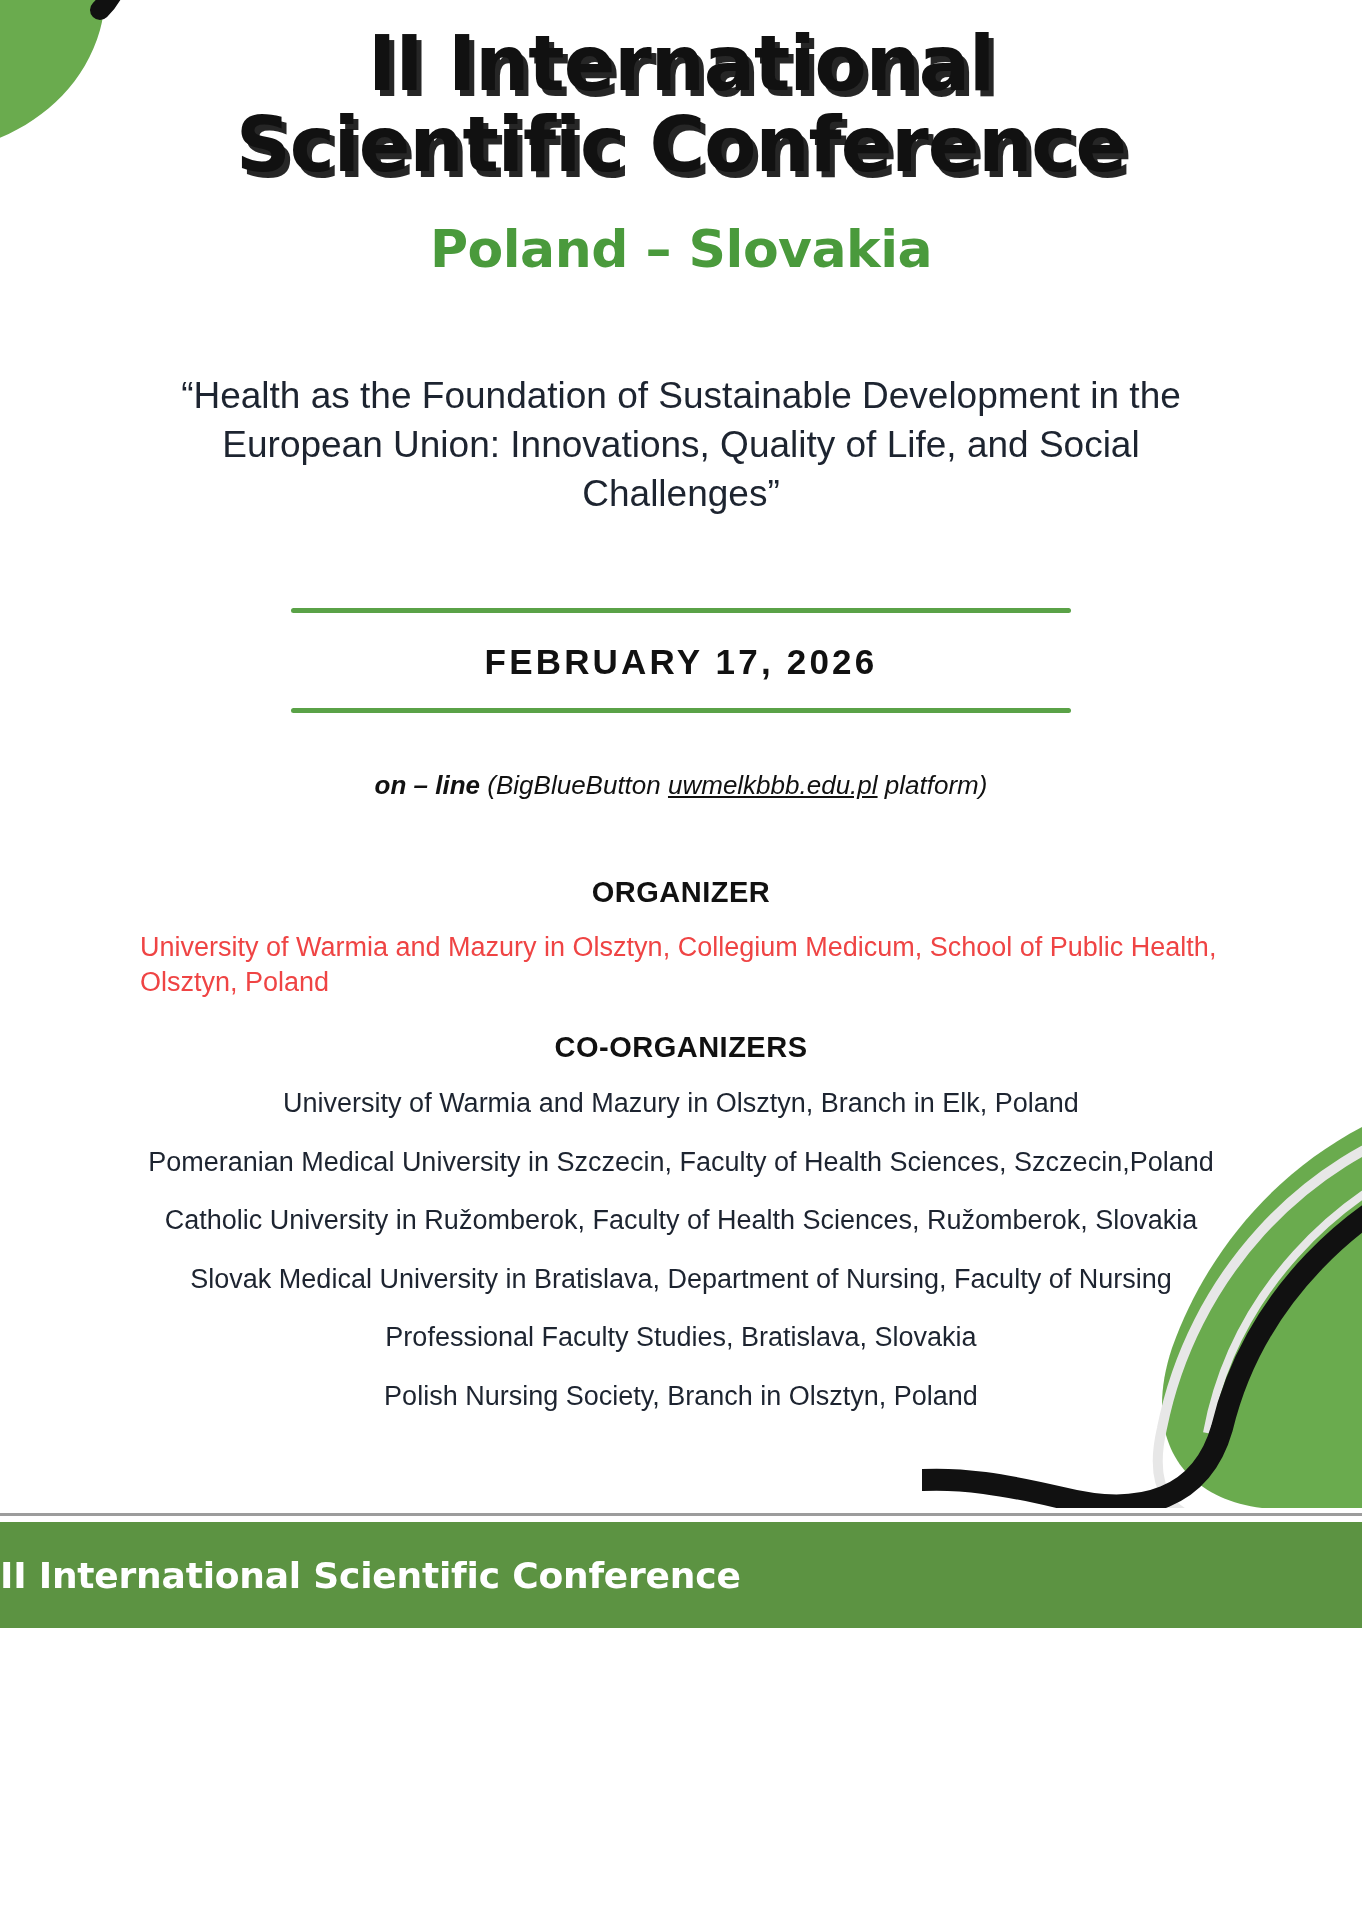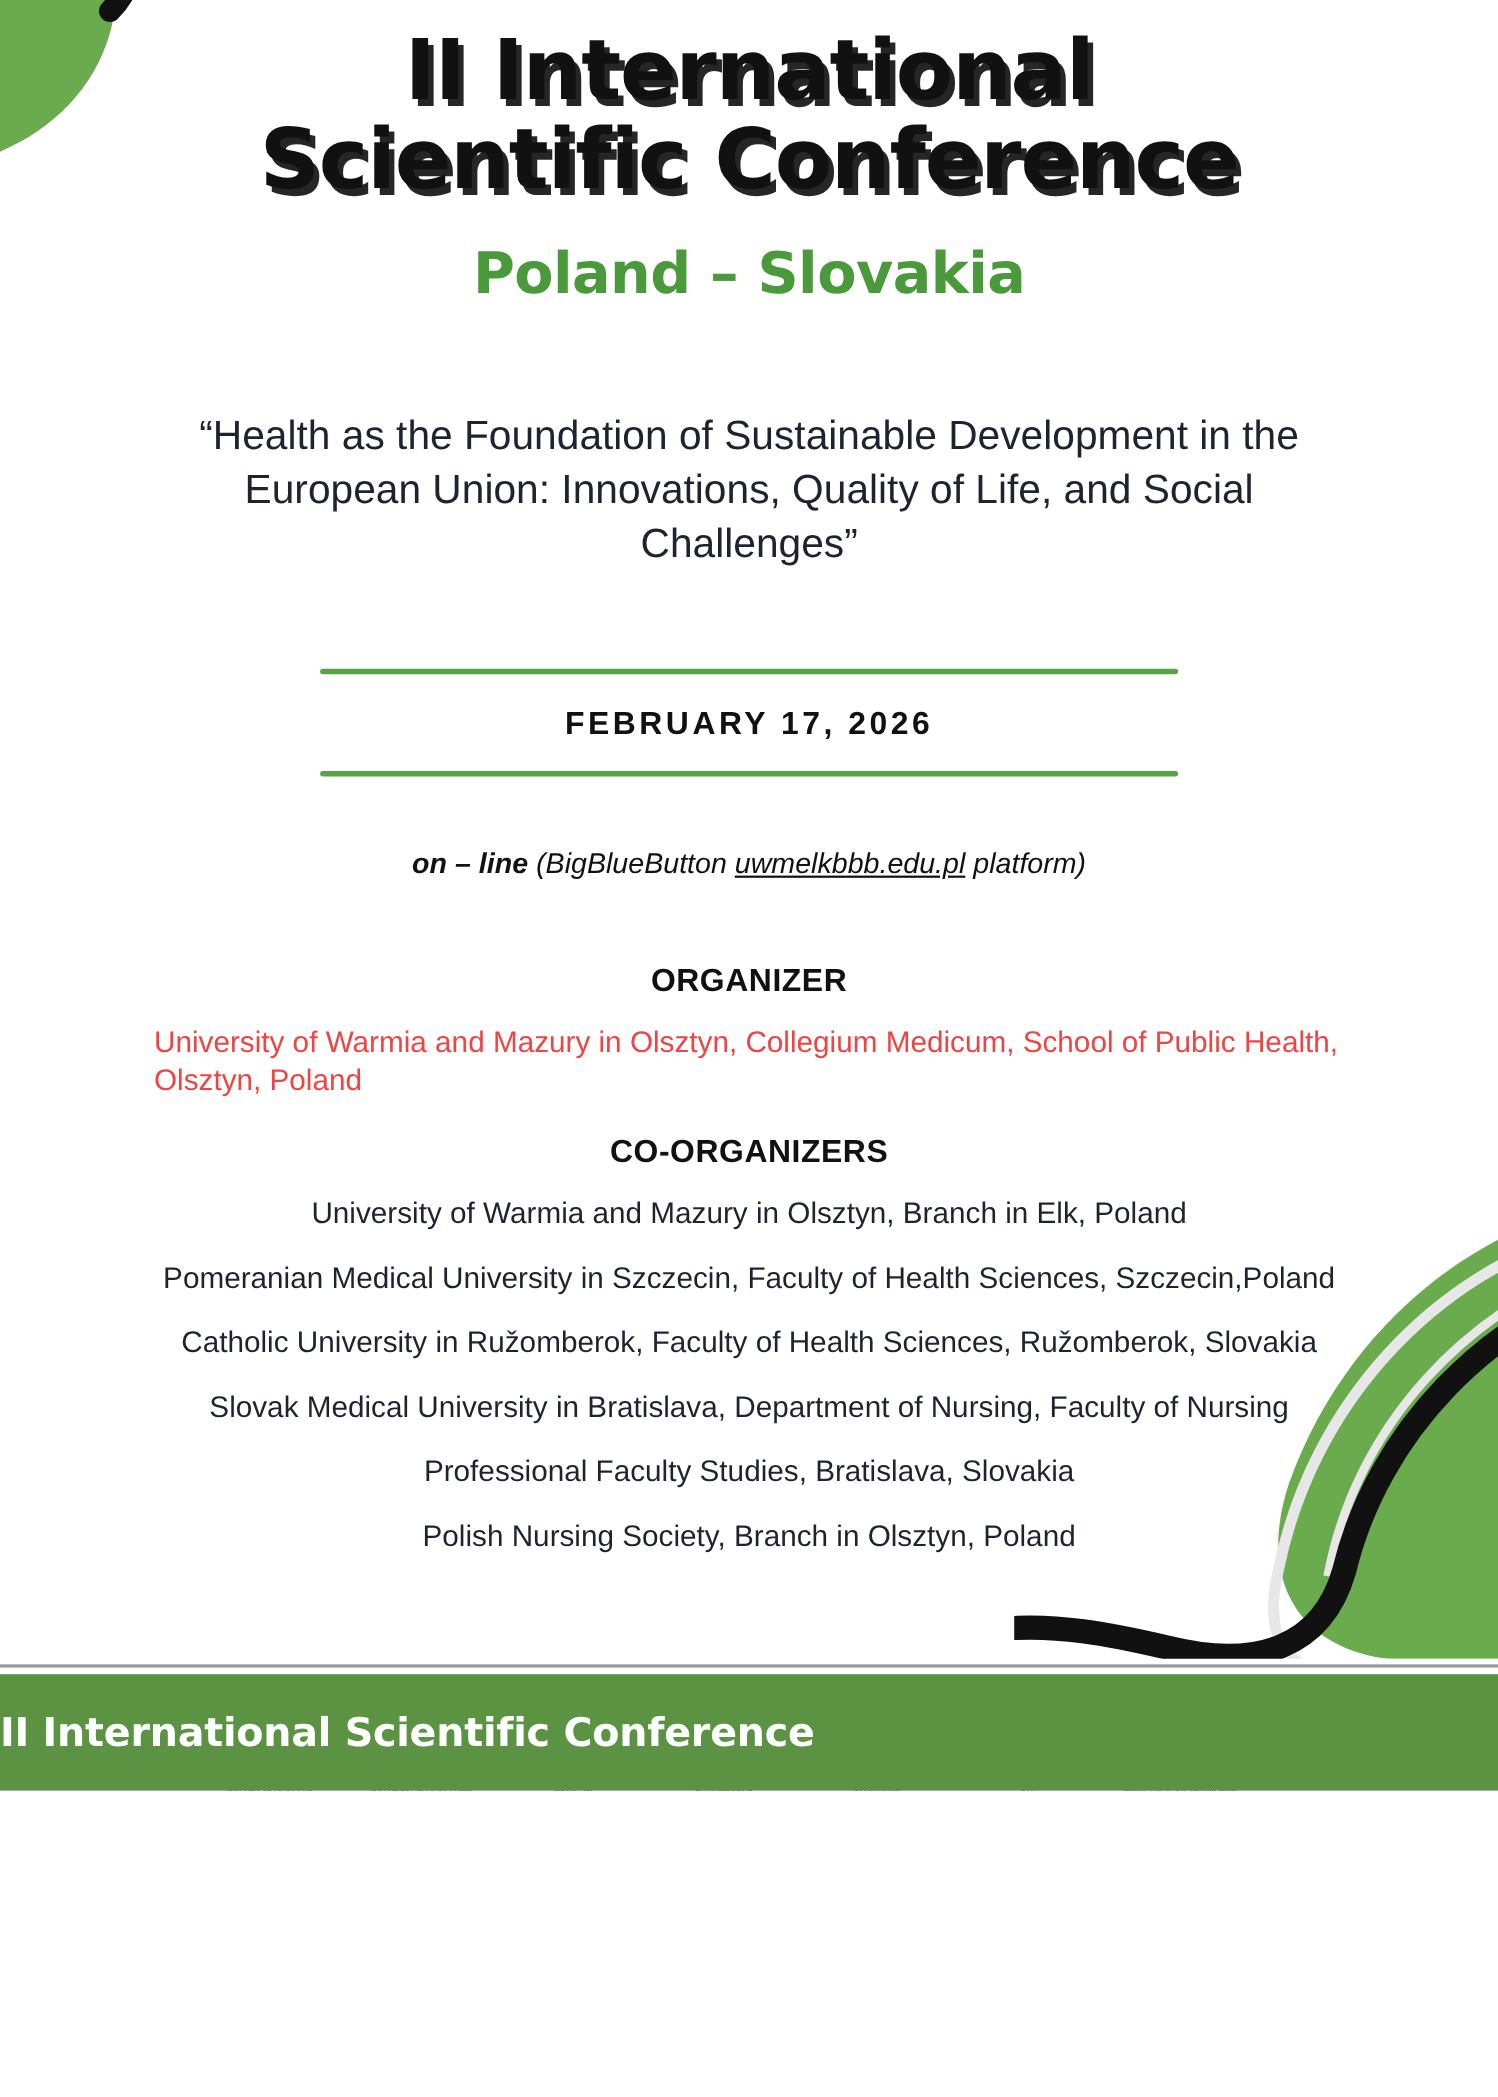--- a/index.html
+++ b/index.html
@@ -83,21 +83,21 @@
   }
   .rule {
     height: 5px;
     background: #5aa247;
     border-radius: 3px;
     width: 100%;
   }
   .date-text {
     font-family: "Liberation Sans", sans-serif;
     font-weight: 700;
-    font-size: 29px;
+    font-size: 35px;
     letter-spacing: 3.2px;
     color: #111111;
     padding: 29px 0 26px 0;
   }
 
   
   .online {
     position: absolute;
     top: 770px;
     left: 0;

